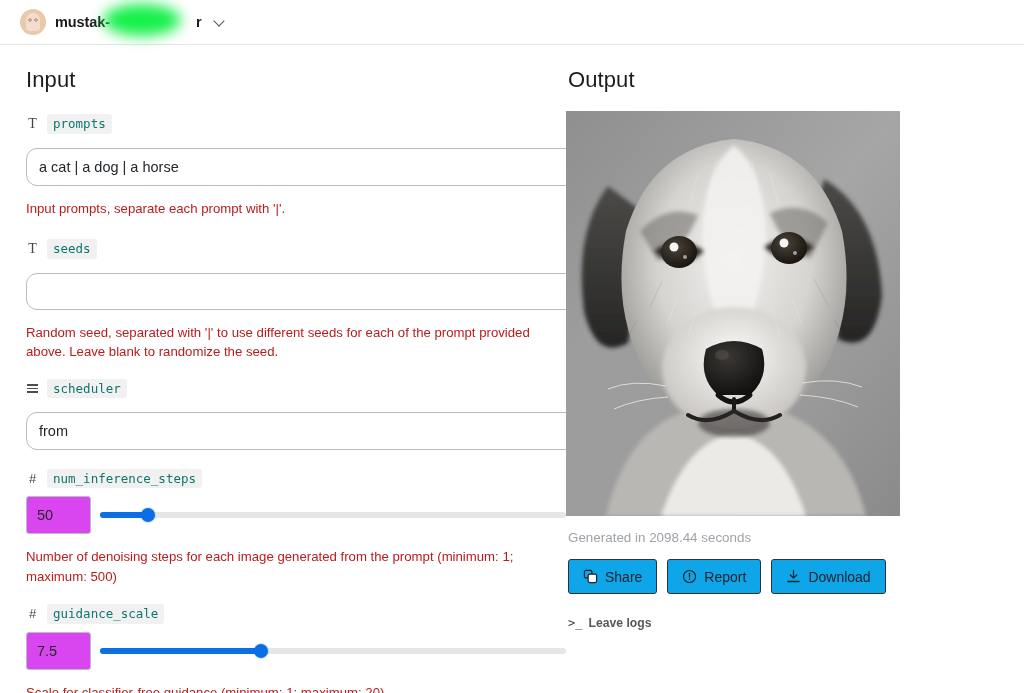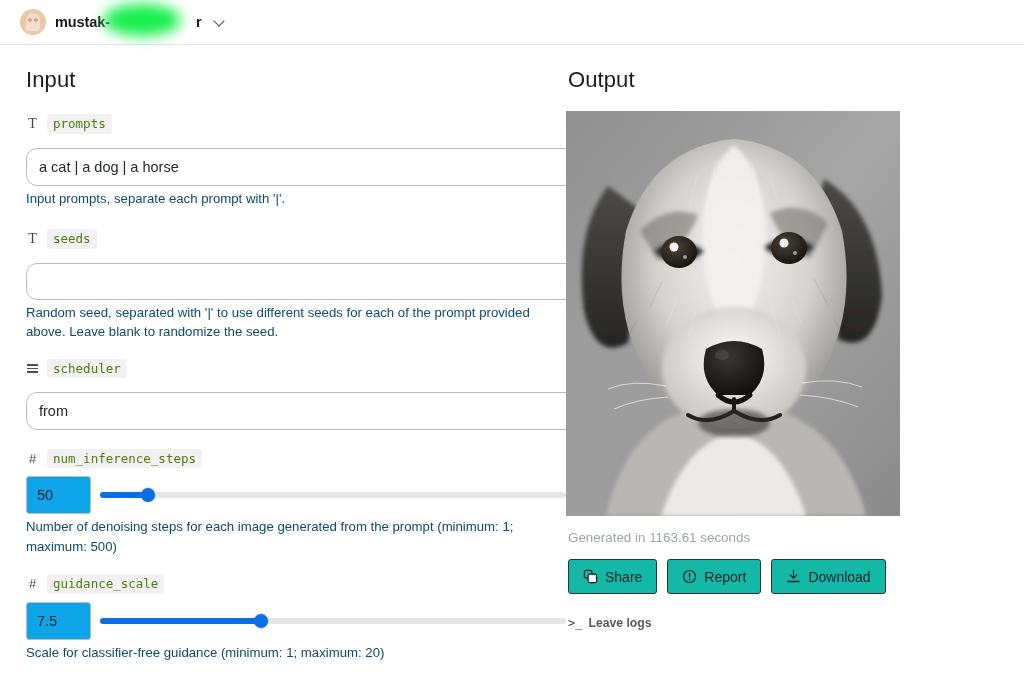--- a/index.html
+++ b/index.html
@@ -85,50 +85,50 @@
     flex: none; line-height: 1;
   }
   .type-icon.serif-t { font-family: "Liberation Serif", serif; font-size: 14px; }
   .type-icon.hash { font-size: 13px; font-family: "Liberation Sans", sans-serif; }
   .list-icon { display: flex; flex-direction: column; gap: 2px; }
   .list-icon i {
     display: block; width: 11px; height: 1.6px; background: #4a4f54;
   }
   .field-key {
     font-family: "DejaVu Sans Mono", monospace;
-    font-size: 12.5px; color: #4d7c0f;
+    font-size: 12.5px; color: #0f766e;
     background: #f1f1f1;
     padding: 2px 6px; border-radius: 3px;
     line-height: 1.25;
   }
 
   .text-input {
     margin-top: 15px;
     width: 648px; height: 38px;
     border: 1px solid #b9bdc1; border-radius: 11px;
     background: #fff;
     display: flex; align-items: center;
     padding: 0 12px;
     font-size: 14.5px; color: #24282c;
   }
   .text-input.tall { height: 37px; }
 
   .help {
-    margin-top: 3px;
-    font-size: 13.2px; color: #0c4a6e;
+    margin-top: 13px;
+    font-size: 13.2px; color: #b91c1c;
     line-height: 1.45; max-width: 646px;
   }
 
   
   .num-row { margin-top: 9px; display: flex; align-items: center; }
   .num-box {
     width: 65px; height: 38px;
     border: 1px solid #b9bdc1; border-radius: 3px;
     display: flex; align-items: center; padding: 17px 10px;
-    font-size: 14.5px; color: #24282c; background: #0ea5e9;
+    font-size: 14.5px; color: #24282c; background: #d946ef;
     flex: none;
   }
   .slider {
     position: relative; margin-left: 9px;
     width: 574px; height: 16px; display: flex; align-items: center;
   }
   .slider .track {
     position: absolute; left: 0; right: 0; height: 6px;
     background: #e4e6e8; border-radius: 3px;
   }
@@ -153,21 +153,21 @@
   }
   .output-image svg { display: block; width: 334px; height: 405px; }
 
   .gen-time {
     margin-top: 14px; margin-left: 2px;
     font-size: 13.4px; color: #9ea3a8;
   }
   .btn-row { margin-top: 14px; margin-left: 2px; display: flex; gap: 10px; }
   .btn {
     height: 35px; border: 1px solid #2e3238; border-radius: 3px;
-    background: #14b8a6; display: flex; align-items: center; gap: 7px;
+    background: #0ea5e9; display: flex; align-items: center; gap: 7px;
     padding: 0 14px; font-size: 14px; color: #1f2227; cursor: pointer;
     white-space: nowrap;
   }
   .btn svg { display: block; flex: none; }
   .logs-row {
     margin-top: 22px; margin-left: 2px;
     display: flex; align-items: center; gap: 6px; cursor: pointer;
   }
   .logs-label { font-size: 12.2px; font-weight: 700; color: #55595e; }
   .prompt-icon {
@@ -352,21 +352,21 @@
           <g stroke="#ffffff" stroke-width="0.8" opacity="0.22" fill="none">
             <path d="M150 50 L144 82 M168 46 L168 80 M186 50 L192 82 M132 62 L124 92 M204 62 L212 92"></path>
             <path d="M110 190 L100 216 M130 200 L122 226 M206 198 L214 224 M226 188 L236 214"></path>
           </g>
           <g stroke="#3a3836" stroke-width="0.7" opacity="0.2" fill="none">
             <path d="M96 170 L84 196 M248 168 L262 194 M70 210 L58 234 M268 208 L282 232"></path>
           </g>
         </svg>
       </div>
 
-      <div class="gen-time">Generated in 1163.61 seconds</div>
+      <div class="gen-time">Generated in 2098.44 seconds</div>
 
       <div class="btn-row">
         <div class="btn">
           <svg width="15" height="15" viewBox="0 0 16 16">
             <rect x="1.5" y="1.5" width="8" height="8" rx="1.6" fill="none" stroke="#1f2227" stroke-width="1.3"></rect>
             <rect x="5.5" y="5.5" width="9" height="9" rx="1.6" fill="#fff" stroke="#1f2227" stroke-width="1.3"></rect>
           </svg>
           <span>Share</span>
         </div>
         <div class="btn">

